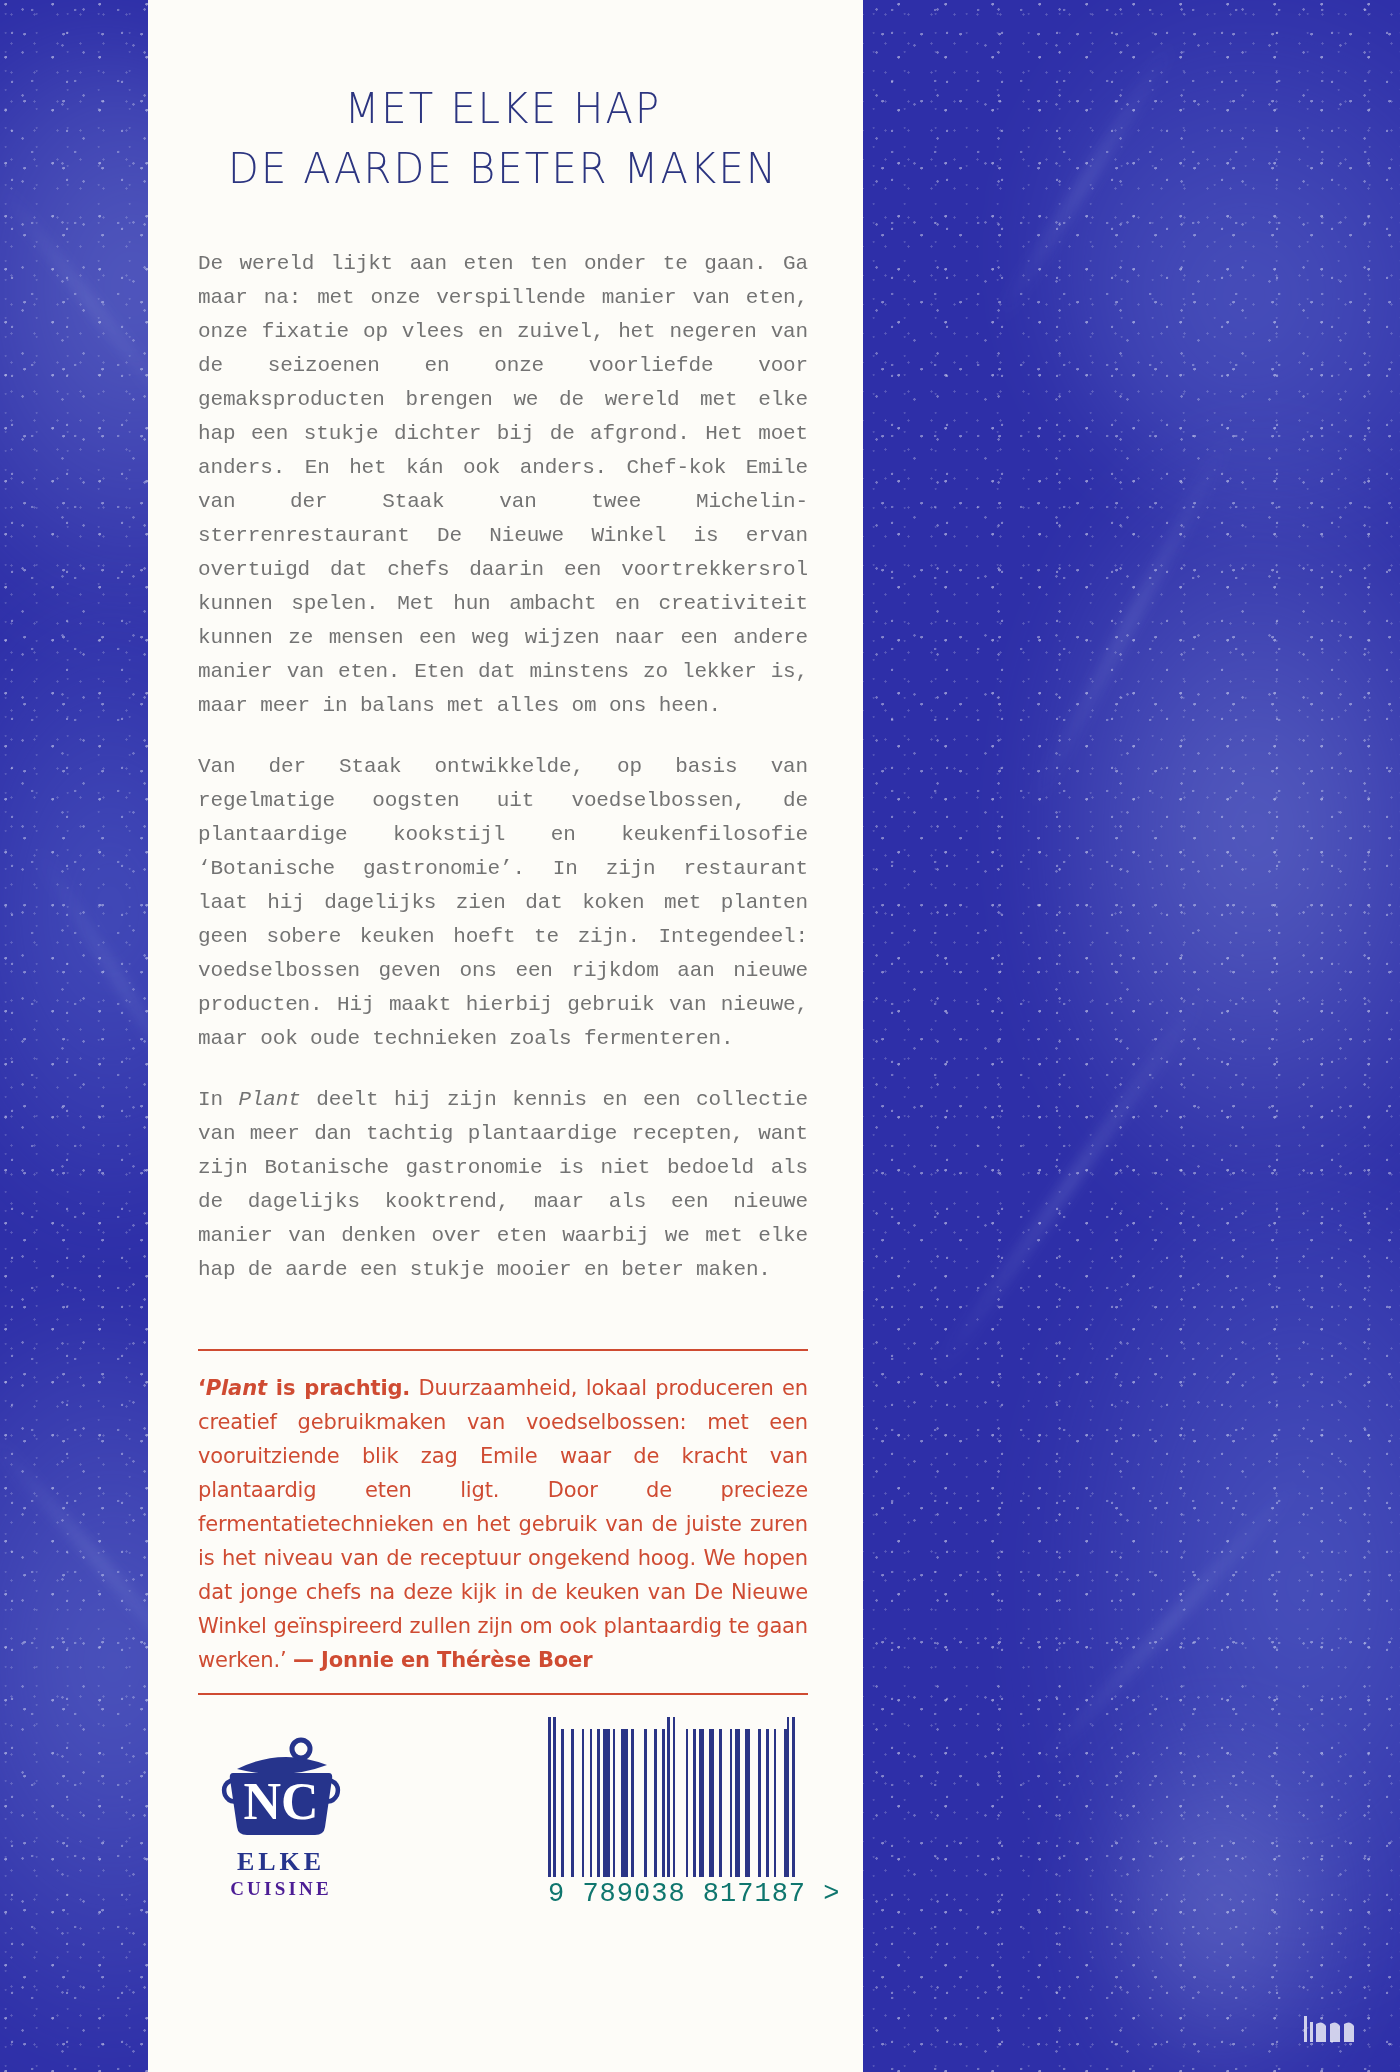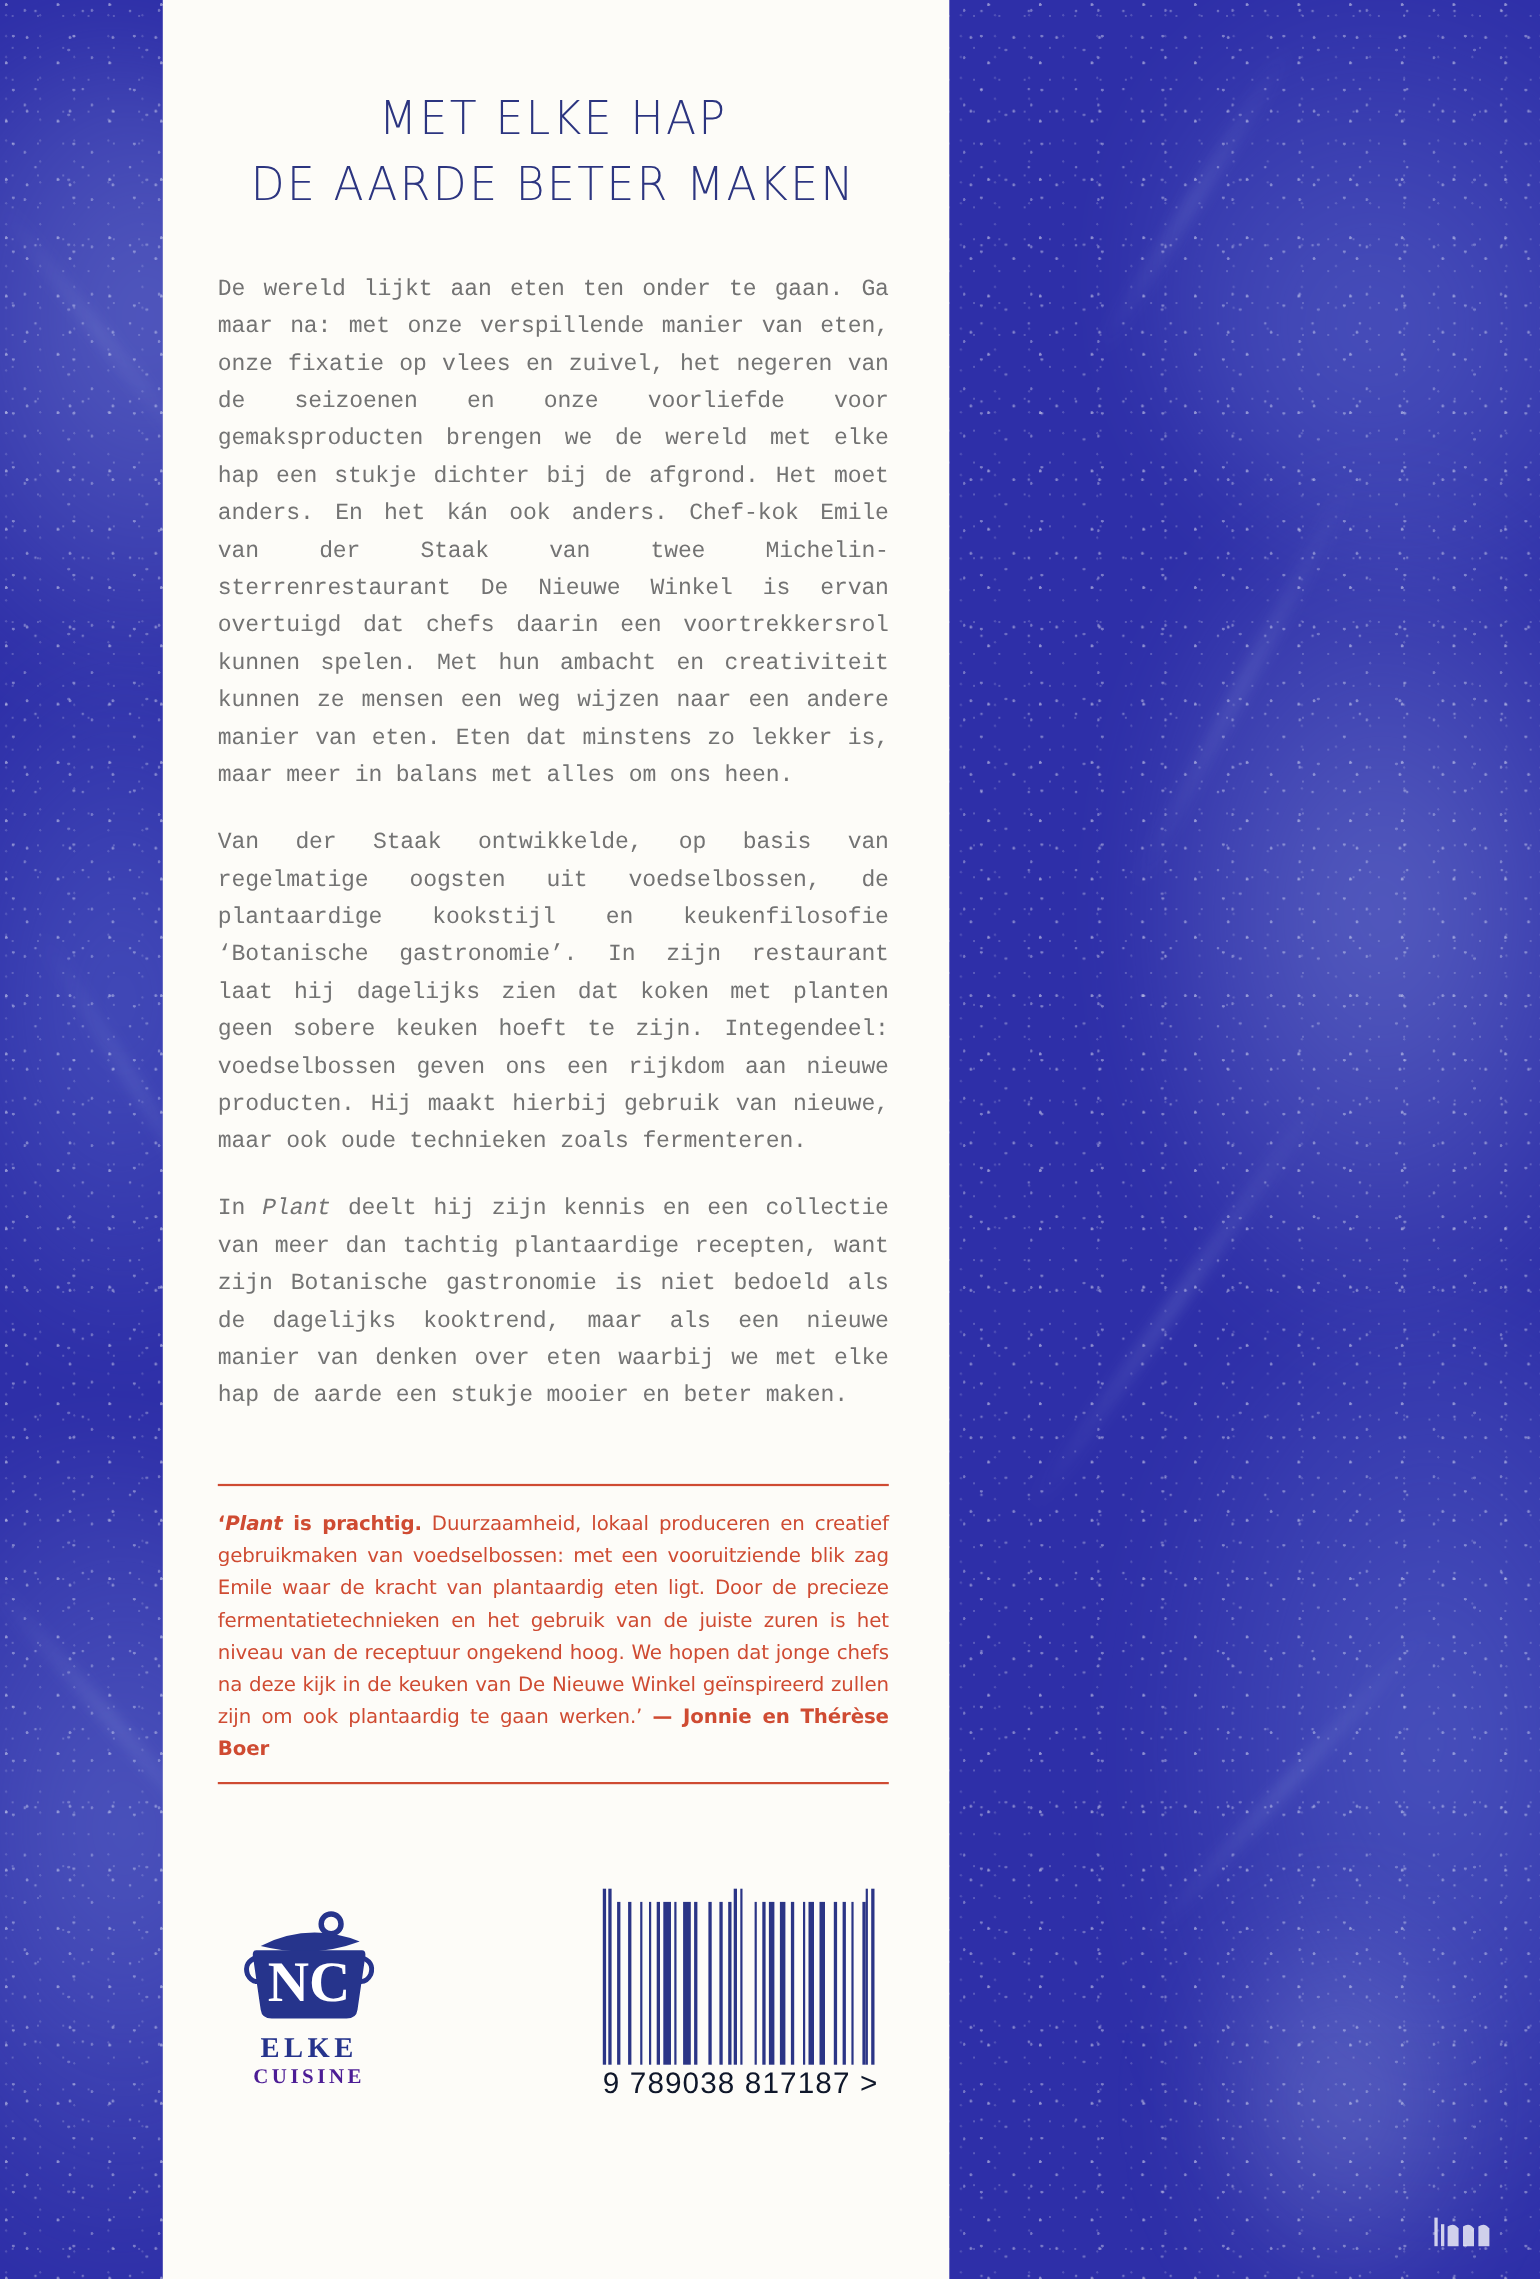--- a/index.html
+++ b/index.html
@@ -130,21 +130,21 @@
 
   
   .blurb-wrap { margin-top: 62px; }
   .rule {
     height: 2px;
     background: #cf4b32;
     width: 100%;
   }
   .blurb {
     color: #cf4b32;
-    font-size: 18px;
+    font-size: 21px;
     line-height: 1.62;
     text-align: justify;
     font-family: "DejaVu Sans", sans-serif;
     letter-spacing: -0.15px;
     padding: 20px 0 16px 0;
   }
   .blurb b { font-weight: 700; }
   .blurb .bi { font-weight: 700; font-style: italic; }
 
   
@@ -189,22 +189,22 @@
   }
   .bc-bars {
     height: 160px;
     display: flex;
     align-items: flex-end;
     gap: 0;
   }
   .bc-bars span { display: block; background: #2b3586; }
   .bc-digits {
     margin-top: 2px;
-    color: #0f172a;
-    font-family: Liberation Sans, sans-serif;
+    color: #0f766e;
+    font-family: Liberation Mono, monospace;
     font-size: 27px;
     letter-spacing: 1px;
     white-space: nowrap;
     text-align: left;
   }
 
   
   .corner-mark {
     position: absolute;
     right: 40px;

